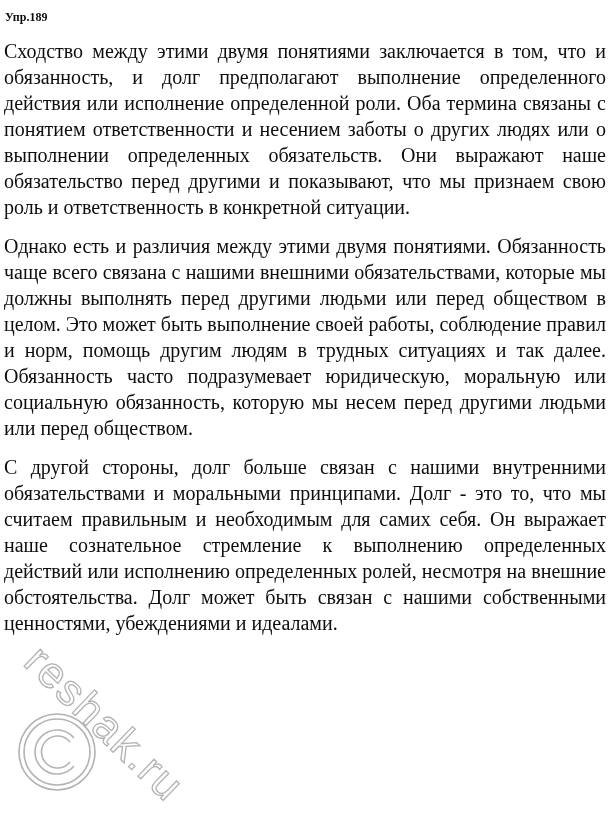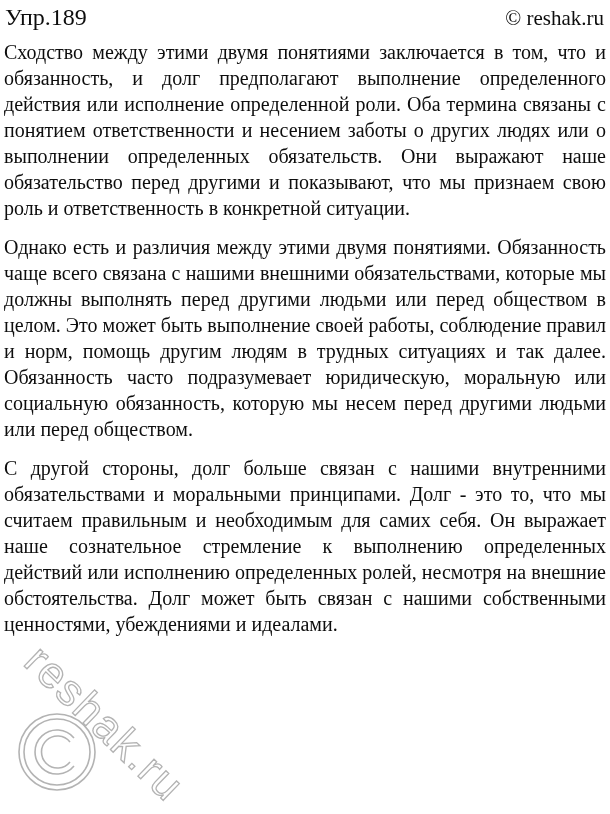--- a/index.html
+++ b/index.html
@@ -18,22 +18,22 @@
   }
   .page-header {
     position: relative;
     z-index: 2;
     display: flex;
     justify-content: space-between;
     align-items: baseline;
     padding: 5px 6px 0 5px;
   }
   .exercise-number {
-    font-weight: normal;
-    font-size: 24px;
+    font-weight: bold;
+    font-size: 12px;
     line-height: 24px;
   }
   .site-credit {
     font-size: 21px;
     line-height: 24px;
   }
   .document-body {
     position: relative;
     z-index: 1;
     padding: 9px 4px 0 4px;
@@ -68,21 +68,20 @@
       <circle cx="57" cy="126" r="38"></circle>
       <circle cx="57" cy="126" r="33"></circle>
       <path d="M 74 112 A 22 22 0 1 0 74 140"></path>
       <path d="M 70 116 A 16 16 0 1 0 70 136"></path>
     </g>
     <text transform="translate(22,38) rotate(44)" fill="none" stroke-width="1.3" stroke="#b3b3b3">reshak.ru</text>
   </svg>
 
   <header class="page-header">
     <span class="exercise-number">Упр.189</span>
-    <span class="site-credit">© reshak.ru</span>
   </header>
 
   <main class="document-body">
     <p>Сходство между этими двумя понятиями заключается в том, что и обязанность, и долг предполагают выполнение определенного действия или исполнение определенной роли. Оба термина связаны с понятием ответственности и несением заботы о других людях или о выполнении определенных обязательств. Они выражают наше обязательство перед другими и показывают, что мы признаем свою роль и ответственность в конкретной ситуации.</p>
     <p>Однако есть и различия между этими двумя понятиями. Обязанность чаще всего связана с нашими внешними обязательствами, которые мы должны выполнять перед другими людьми или перед обществом в целом. Это может быть выполнение своей работы, соблюдение правил и норм, помощь другим людям в трудных ситуациях и так далее. Обязанность часто подразумевает юридическую, моральную или социальную обязанность, которую мы несем перед другими людьми или перед обществом.</p>
     <p>С другой стороны, долг больше связан с нашими внутренними обязательствами и моральными принципами. Долг - это то, что мы считаем правильным и необходимым для самих себя. Он выражает наше сознательное стремление к выполнению определенных действий или исполнению определенных ролей, несмотря на внешние обстоятельства. Долг может быть связан с нашими собственными ценностями, убеждениями и идеалами.</p>
   </main>
 
 </div>
 

